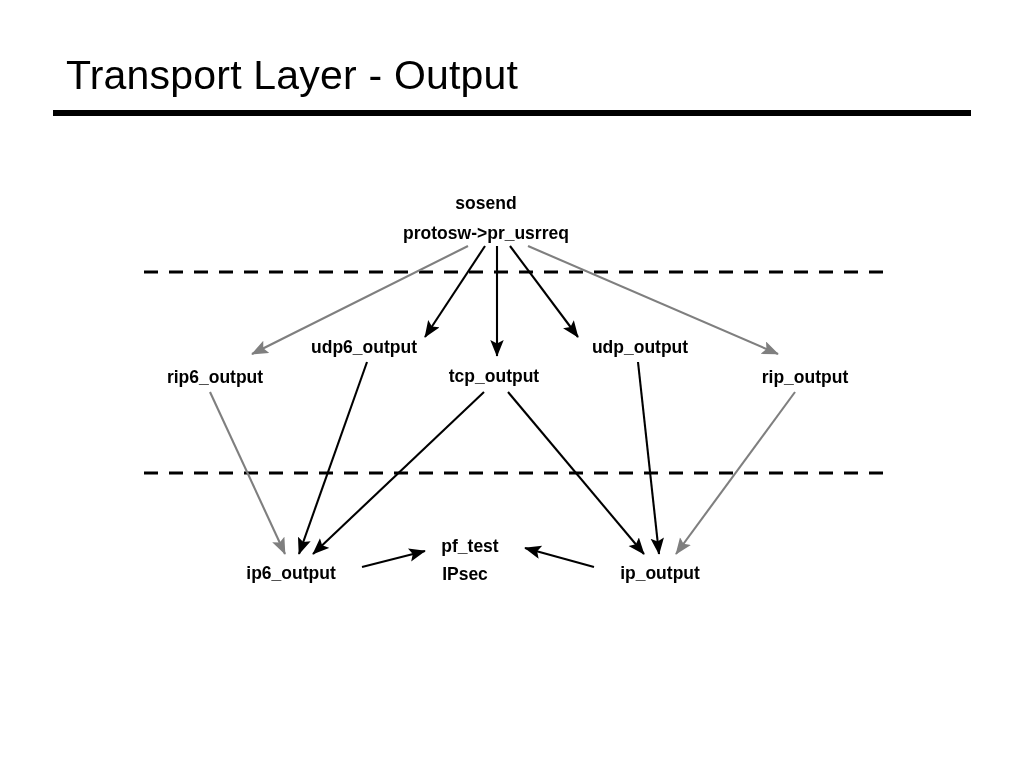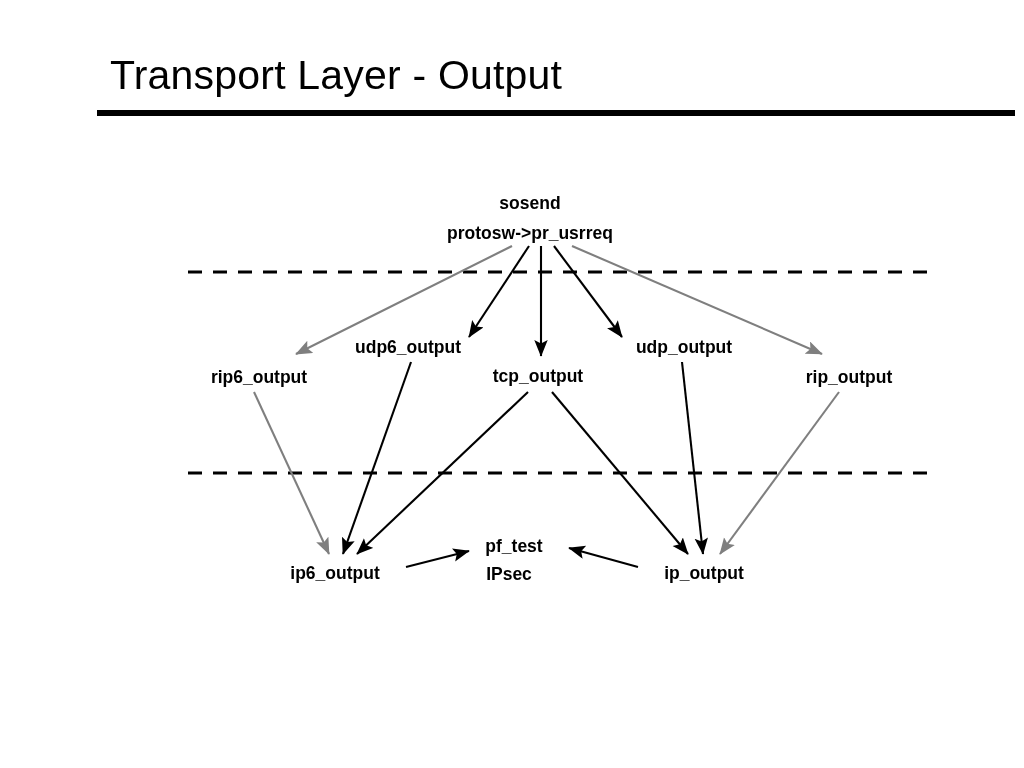--- a/index.html
+++ b/index.html
@@ -13,21 +13,20 @@
     overflow: hidden;
     font-family: "Liberation Sans", sans-serif;
     position: relative;
   }
   #slide {
     position: absolute;
     left: 0; top: 0;
     width: 848px;
     height: 768px;
     background: #ffffff;
-    margin-left: 44px;
   }
   .slide-title {
     position: absolute;
     left: 66px;
     top: 52px;
     font-family: "Liberation Sans", sans-serif;
     font-size: 41px;
     font-weight: 400;
     color: #000000;
     letter-spacing: 0.2px;

